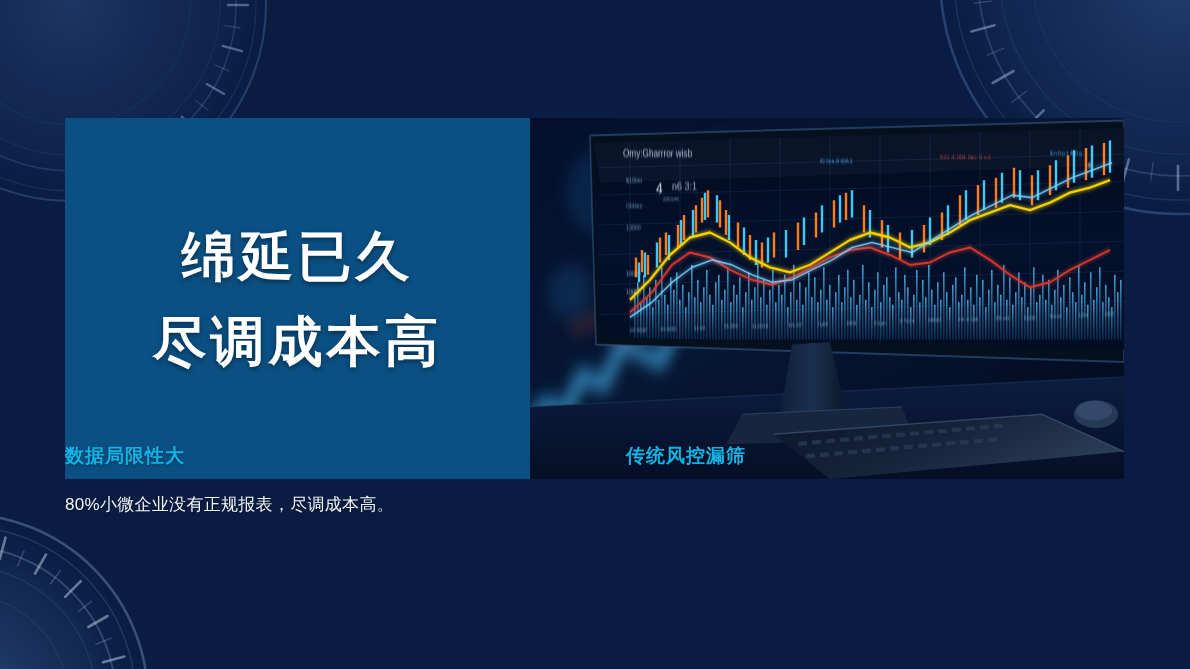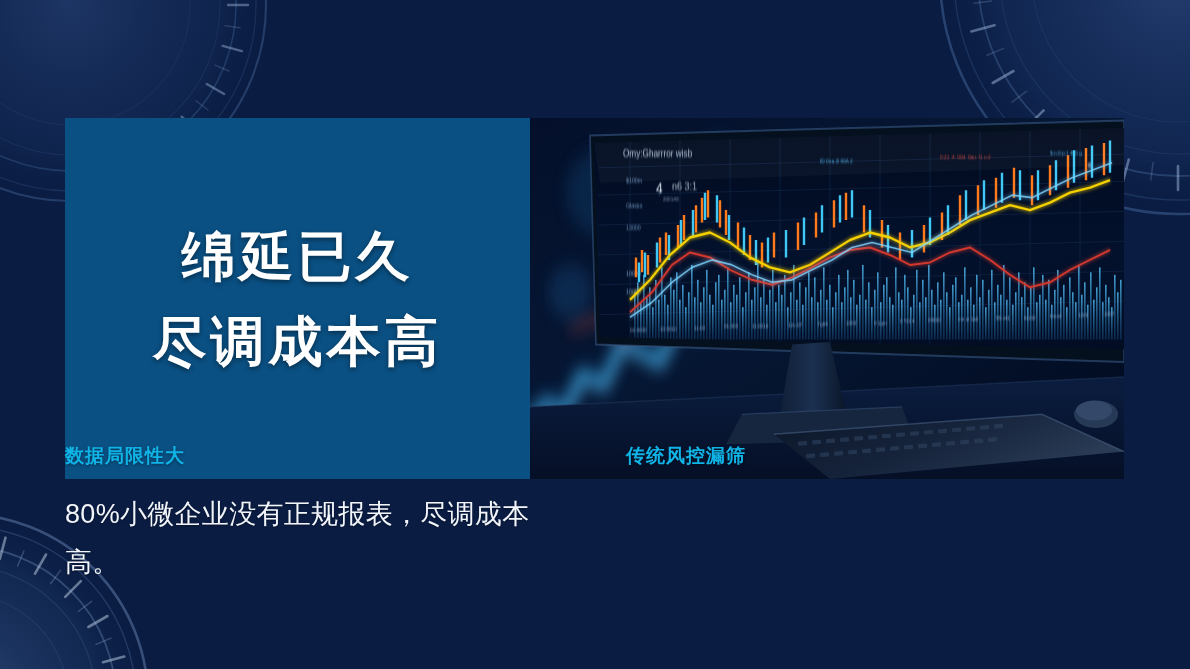--- a/index.html
+++ b/index.html
@@ -59,21 +59,21 @@
     color:#10b3e6;
     font-size:19px;
     font-weight:700;
     letter-spacing:1px;
     margin-bottom:21px;
     text-shadow:0 1px 3px rgba(0,0,0,.4);
     white-space:nowrap;
   }
   .col-body {
     color:#f2f6fb;
-    font-size:27px;
+    font-size:17px;
     line-height:1.78;
     letter-spacing:.3px;
     text-shadow:0 1px 2px rgba(0,0,0,.35);
   }
 </style>
 </head>
 <body>
 
 <svg id="bg-deco" viewBox="0 0 1190 669" xmlns="http://www.w3.org/2000/svg">
   <defs>

